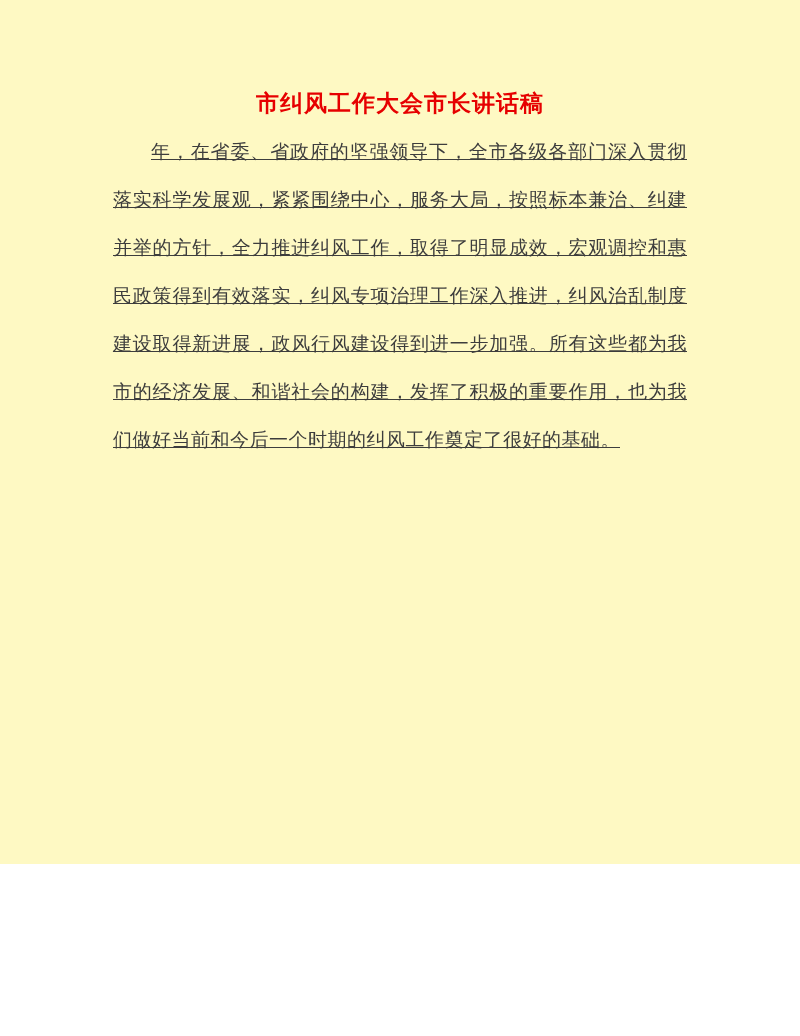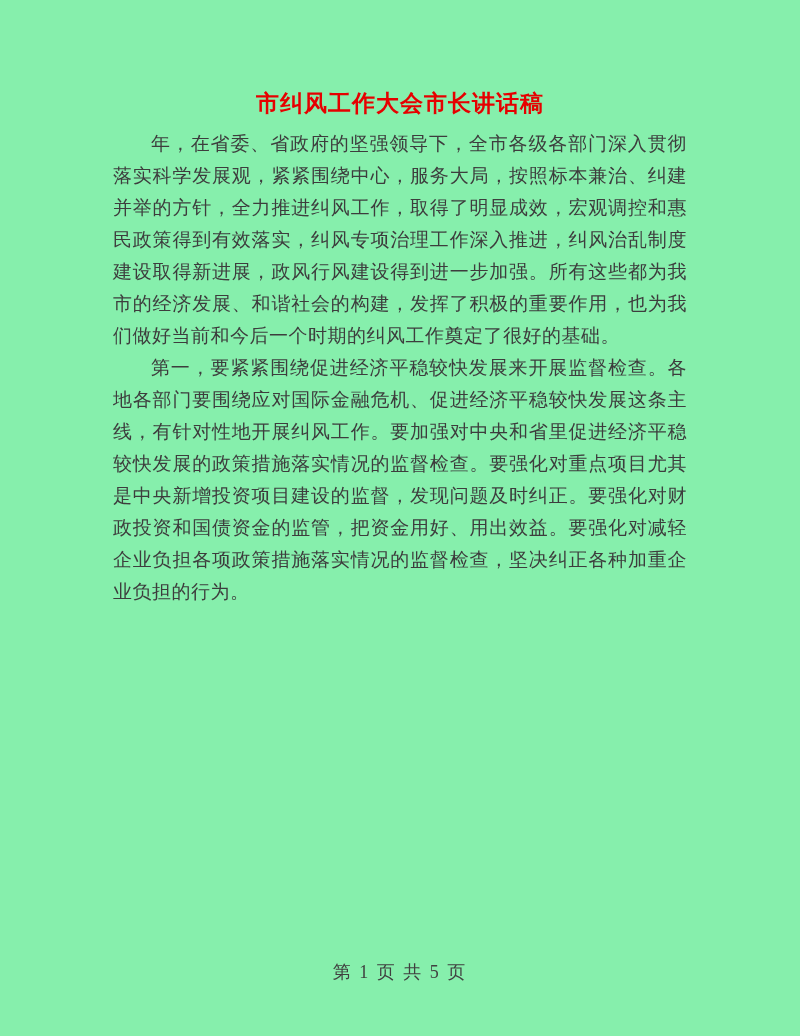--- a/index.html
+++ b/index.html
@@ -3,22 +3,22 @@
 <meta charset="utf-8">
 <style>
   html, body {
     margin: 0;
     padding: 0;
     background: #ffffff;
   }
   .page {
     position: relative;
     width: 800px;
-    height: 1036px;
-    background: #86efac;
+    height: 864px;
+    background: #fef9c3;
     overflow: hidden;
     font-family: "Liberation Serif", "DejaVu Serif", serif;
   }
   .doc-title {
     position: absolute;
     top: 88px;
     left: 0;
     width: 100%;
     margin: 0;
     text-align: center;
@@ -30,25 +30,26 @@
   }
   .doc-body {
     position: absolute;
     top: 128px;
     left: 113px;
     width: 574px;
   }
   .para {
     margin: 0;
     font-size: 19px;
-    line-height: 32px;
+    line-height: 48px;
     letter-spacing: 0.5px;
     color: #3d3d3d;
     text-align: justify;
     word-break: break-all;
+    text-decoration: underline;
   }
   .para.indent {
     text-indent: 2em;
   }
   .page-footer {
     position: absolute;
     top: 960px;
     left: 0;
     width: 100%;
     text-align: center;
@@ -59,18 +60,17 @@
 </style>
 </head>
 <body>
 
 <div class="page">
 
   <h1 class="doc-title">市纠风工作大会市长讲话稿</h1>
 
   <div class="doc-body">
     <p class="para indent">年，在省委、省政府的坚强领导下，全市各级各部门深入贯彻落实科学发展观，紧紧围绕中心，服务大局，按照标本兼治、纠建并举的方针，全力推进纠风工作，取得了明显成效，宏观调控和惠民政策得到有效落实，纠风专项治理工作深入推进，纠风治乱制度建设取得新进展，政风行风建设得到进一步加强。所有这些都为我市的经济发展、和谐社会的构建，发挥了积极的重要作用，也为我们做好当前和今后一个时期的纠风工作奠定了很好的基础。</p>
-    <p class="para indent">第一，要紧紧围绕促进经济平稳较快发展来开展监督检查。各地各部门要围绕应对国际金融危机、促进经济平稳较快发展这条主线，有针对性地开展纠风工作。要加强对中央和省里促进经济平稳较快发展的政策措施落实情况的监督检查。要强化对重点项目尤其是中央新增投资项目建设的监督，发现问题及时纠正。要强化对财政投资和国债资金的监管，把资金用好、用出效益。要强化对减轻企业负担各项政策措施落实情况的监督检查，坚决纠正各种加重企业负担的行为。</p>
   </div>
 
   <div class="page-footer">第 1 页 共 5 页</div>
 
 </div>
 
 </body></html>

